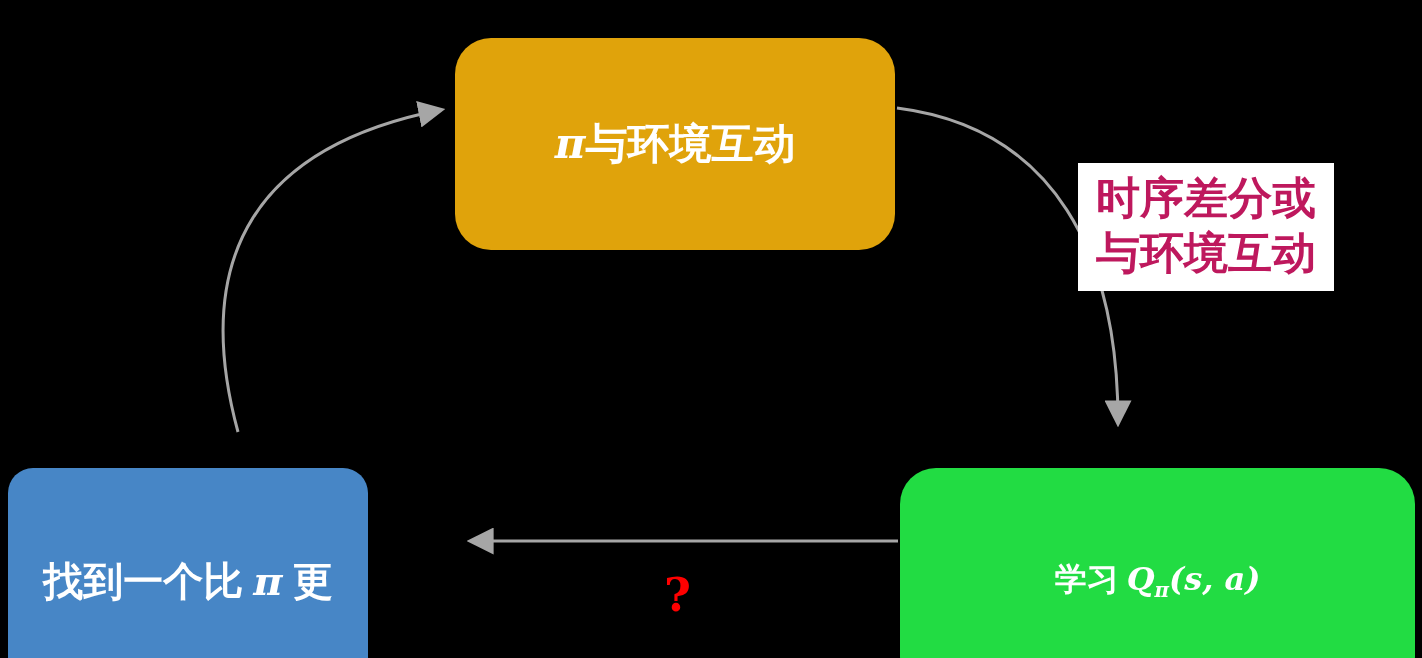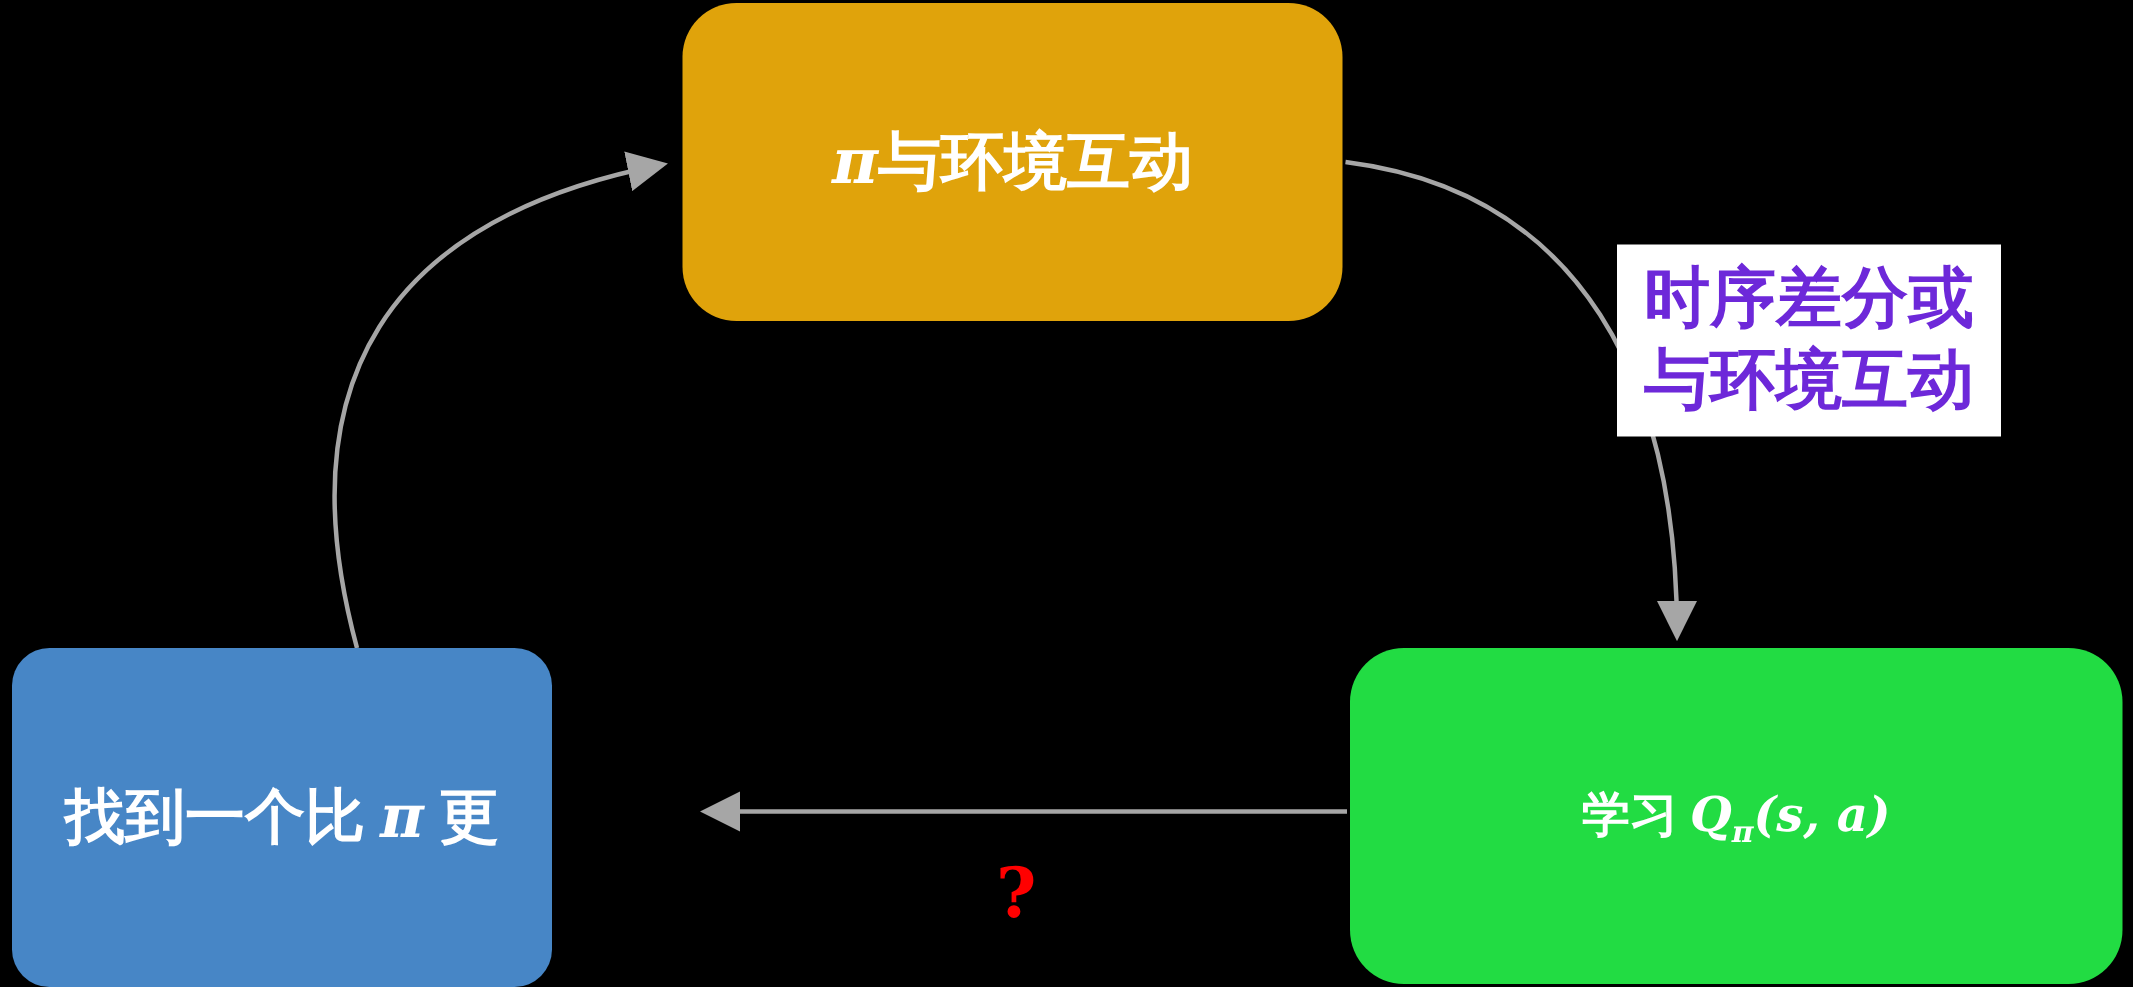--- a/index.html
+++ b/index.html
@@ -19,20 +19,21 @@
   }
   .node {
     position: absolute;
     border-radius: 36px;
     display: flex;
     align-items: center;
     justify-content: center;
     color: #FFFFFF;
     font-weight: bold;
     text-align: center;
+    margin-top: 36px;
   }
   .node-interact {
     left: 455px; top: 2px;
     width: 440px; height: 212px;
     background: #E0A30B;
     font-size: 42px;
   }
   .node-learn {
     left: 900px; top: 432px;
     width: 515px; height: 224px;
@@ -52,21 +53,21 @@
     font-family: "DejaVu Serif", serif;
   }
   sub.math {
     font-size: 0.62em;
     line-height: 0;
   }
   .method-label {
     position: absolute;
     left: 1078px; top: 163px;
     background: #FFFFFF;
-    color: #6d28d9;
+    color: #be185d;
     font-weight: bold;
     font-size: 44px;
     line-height: 1.25;
     padding: 8px 18px 10px 18px;
     white-space: nowrap;
   }
   .question-mark {
     position: absolute;
     left: 664px; top: 568px;
     color: #FF0000;

